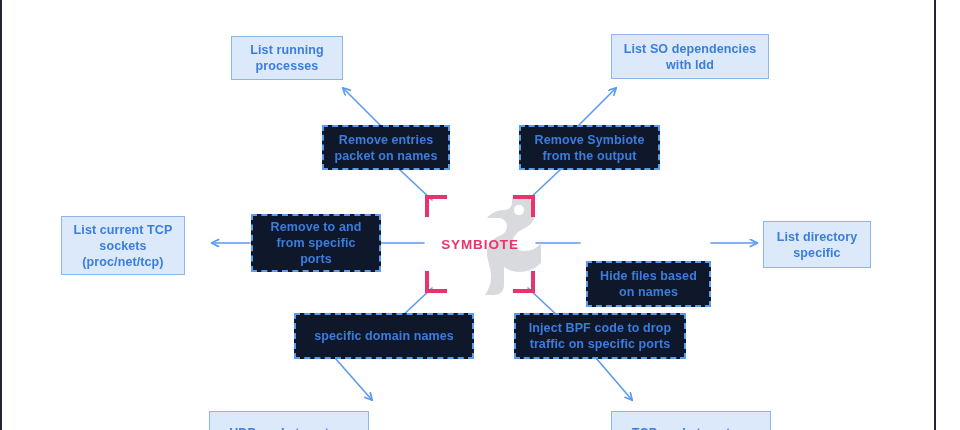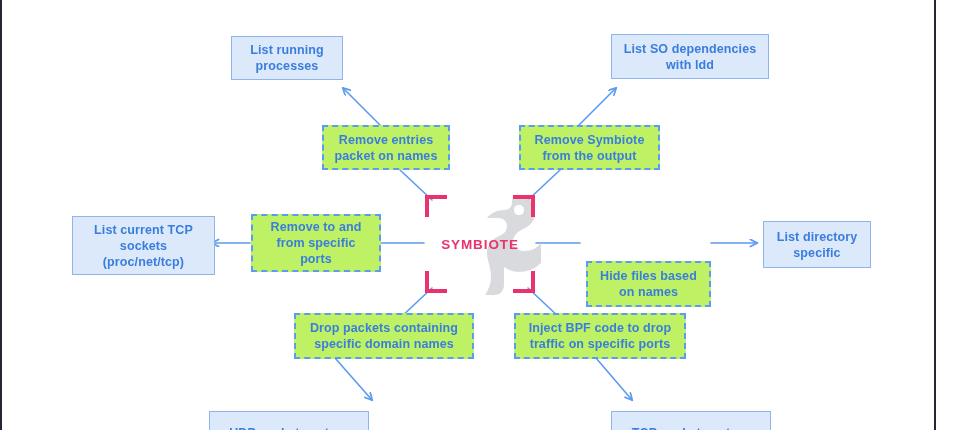--- a/index.html
+++ b/index.html
@@ -42,21 +42,21 @@
     font-size:12.5px;
     line-height:1.28;
     letter-spacing:.1px;
     padding:16px 6px;
   }
   .node.solid{
     background:#dce9fb;
     border:1px solid #8fb6ea;
   }
   .node.dashed{
-    background:#bef264;
+    background:#0f172a;
     border:2px dashed #5b9bf0;
   }
   .node span{display:block;}
 
   
   #center{
     position:absolute;left:425px;top:195px;width:110px;height:98px;text-align:right;
   }
   #center .brand{
     position:absolute;left:0;top:0;width:110px;height:98px;
@@ -149,21 +149,21 @@
     </div>
   </div>
 
   <div class="node dashed" style="left:519px;top:125px;width:141px;height:45px;">
     <div>
       <span>Remove Symbiote</span>
       <span>from the output</span>
     </div>
   </div>
 
-  <div class="node solid" style="left:72px;top:216px;width:143px;height:59px;">
+  <div class="node solid" style="left:61px;top:216px;width:124px;height:59px;">
     <div>
       <span>List current TCP</span>
       <span>sockets</span>
       <span>(proc/net/tcp)</span>
     </div>
   </div>
 
   <div class="node dashed" style="left:251px;top:214px;width:130px;height:58px;">
     <div>
       <span>Remove to and</span>
@@ -181,21 +181,20 @@
 
   <div class="node solid" style="left:763px;top:221px;width:108px;height:47px;">
     <div>
       <span>List directory</span>
       <span>specific</span>
     </div>
   </div>
 
   <div class="node dashed" style="left:294px;top:313px;width:180px;height:46px;">
     <div>
-      <span>Drop packets containing</span>
       <span>specific domain names</span>
     </div>
   </div>
 
   <div class="node dashed" style="left:514px;top:313px;width:172px;height:46px;">
     <div>
       <span>Inject BPF code to drop</span>
       <span>traffic on specific ports</span>
     </div>
   </div>

